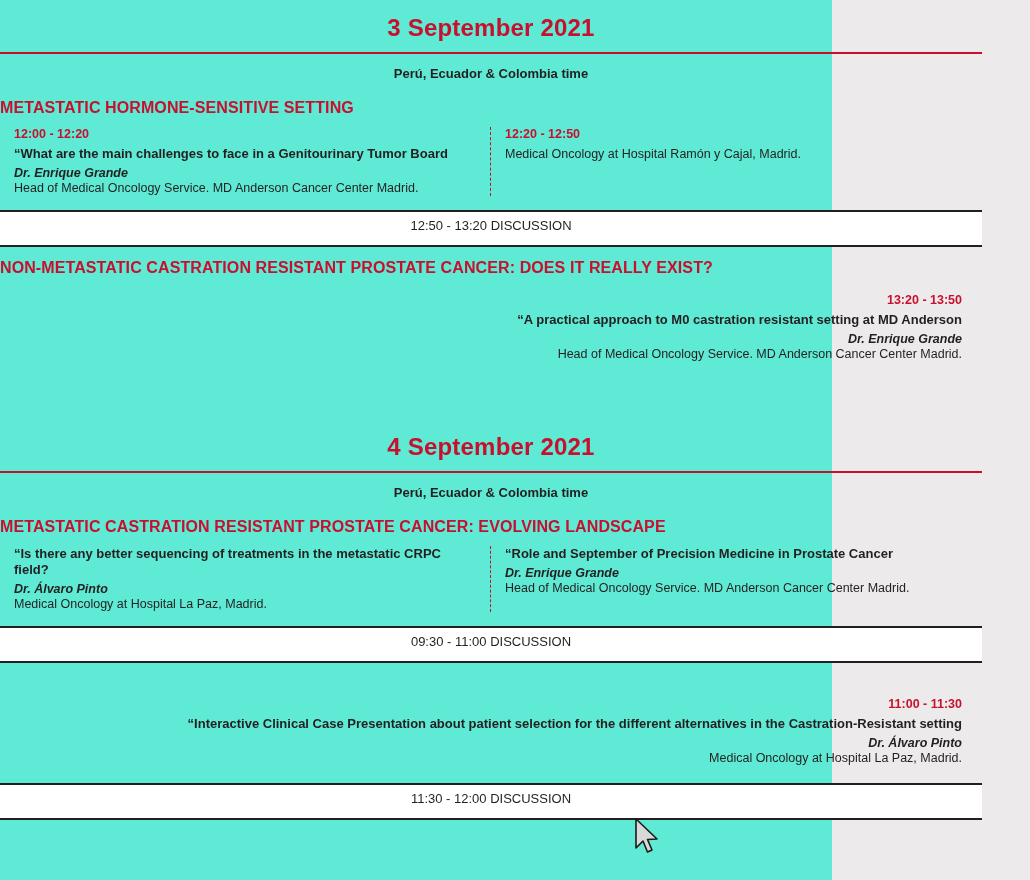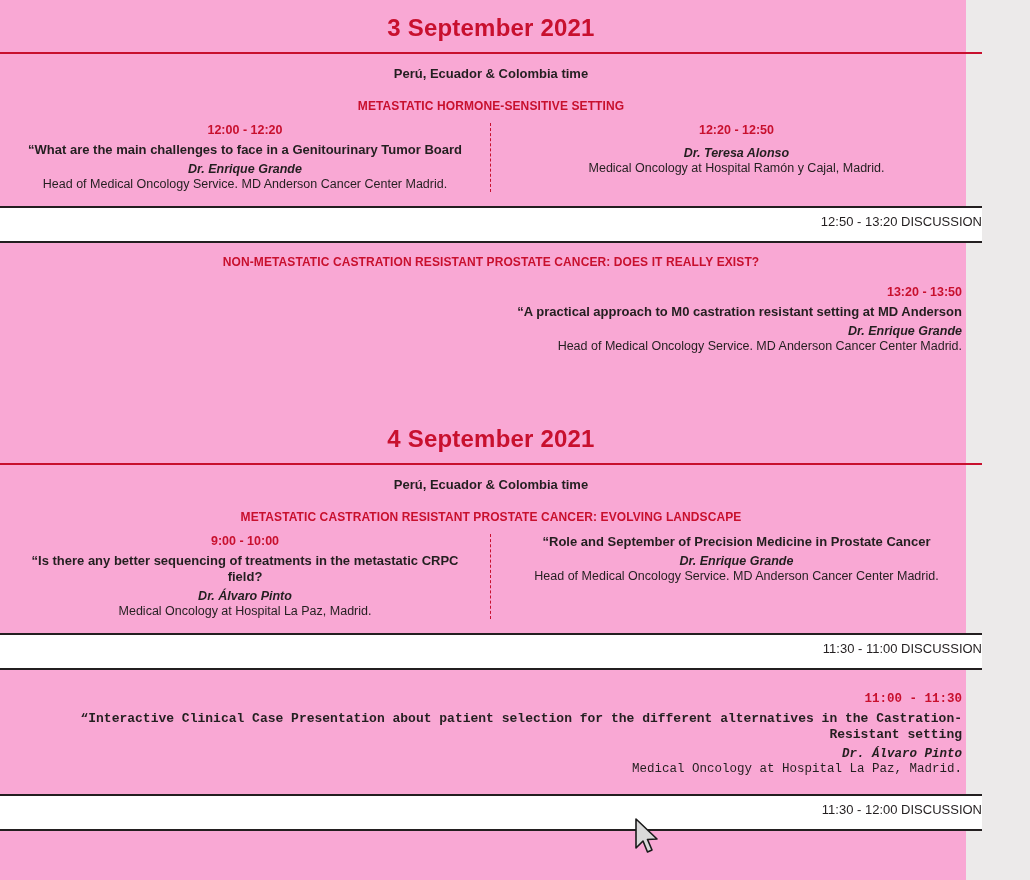--- a/index.html
+++ b/index.html
@@ -8,24 +8,24 @@
   }
   body {
     width: 1030px;
     height: 880px;
     background: #eceaea;
     font-family: "Liberation Sans", sans-serif;
     color: #231f20;
     overflow: hidden;
   }
   .page {
-    width: 966px;
+    width: 832px;
     height: 880px;
     position: relative;
-    background: #f9a8d4;
+    background: #5eead4;
   }
   .inner {
     margin: 0 auto;
     width: 982px;
   }
   .day-title {
     text-align: center;
     color: #c8102e;
     font-size: 24px;
     font-weight: bold;
@@ -40,35 +40,35 @@
     height: 0;
   }
   .timezone {
     text-align: center;
     font-size: 13px;
     font-weight: bold;
     color: #231f20;
     padding: 12px 0 6px 0;
   }
   .section-title {
-    text-align: center;
+    text-align: left;
     color: #c8102e;
-    font-size: 12px;
+    font-size: 16px;
     font-weight: bold;
     padding: 12px 0 10px 0;
     letter-spacing: 0.1px;
   }
   .two-col {
     display: flex;
     align-items: stretch;
     padding-bottom: 10px;
   }
   .col {
     flex: 1 1 50%;
-    text-align: center;
+    text-align: left;
     padding: 0 14px;
     box-sizing: border-box;
   }
   .col.left {
     border-right: 1px dashed #c8102e;
   }
   .time {
     color: #c8102e;
     font-size: 12.5px;
     font-weight: bold;
@@ -94,21 +94,21 @@
     color: #231f20;
   }
   .single-block {
     text-align: right;
     padding: 6px 20px 12px 20px;
   }
   .discussion {
     background: #ffffff;
     border-top: 2px solid #231f20;
     border-bottom: 2px solid #231f20;
-    text-align: right;
+    text-align: center;
     font-size: 13px;
     color: #231f20;
     padding: 6px 0 12px 0;
     margin: 4px 0 0 0;
   }
   .spacer-lg {
     height: 44px;
   }
   .cta-wrap {
     text-align: center;
@@ -139,21 +139,20 @@
         <div class="section-title">METASTATIC HORMONE-SENSITIVE SETTING</div>
         <div class="two-col">
           <div class="col left">
             <div class="time">12:00 - 12:20</div>
             <div class="talk-title">“What are the main challenges to face in a Genitourinary Tumor Board</div>
             <div class="speaker">Dr. Enrique Grande</div>
             <div class="affiliation">Head of Medical Oncology Service. MD Anderson Cancer Center Madrid.</div>
           </div>
           <div class="col">
             <div class="time">12:20 - 12:50</div>
-            <div class="speaker">Dr. Teresa Alonso</div>
             <div class="affiliation">Medical Oncology at Hospital Ramón y Cajal, Madrid.</div>
           </div>
         </div>
         <div class="discussion">12:50 - 13:20 DISCUSSION</div>
       </div>
 
       <div>
         <div class="section-title">NON-METASTATIC CASTRATION RESISTANT PROSTATE CANCER: DOES IT REALLY EXIST?</div>
         <div class="single-block">
           <div class="time">13:20 - 13:50</div>
@@ -168,36 +167,35 @@
 
     <div>
       <div class="day-title">4 September 2021</div>
       <hr class="rule">
       <div class="timezone">Perú, Ecuador &amp; Colombia time</div>
 
       <div>
         <div class="section-title">METASTATIC CASTRATION RESISTANT PROSTATE CANCER: EVOLVING LANDSCAPE</div>
         <div class="two-col">
           <div class="col left">
-            <div class="time">9:00 - 10:00</div>
             <div class="talk-title">“Is there any better sequencing of treatments in the metastatic CRPC field?</div>
             <div class="speaker">Dr. Álvaro Pinto</div>
             <div class="affiliation">Medical Oncology at Hospital La Paz, Madrid.</div>
           </div>
           <div class="col">
             <div class="talk-title">“Role and September of Precision Medicine in Prostate Cancer</div>
             <div class="speaker">Dr. Enrique Grande</div>
             <div class="affiliation">Head of Medical Oncology Service. MD Anderson Cancer Center Madrid.</div>
           </div>
         </div>
-        <div class="discussion">11:30 - 11:00 DISCUSSION</div>
-      </div>
-
-      <div>
-        <div class="single-block" style="padding-top:22px;font-family:Liberation Mono, monospace;">
+        <div class="discussion">09:30 - 11:00 DISCUSSION</div>
+      </div>
+
+      <div>
+        <div class="single-block" style="padding-top:34px;">
           <div class="time">11:00 - 11:30</div>
           <div class="talk-title">“Interactive Clinical Case Presentation about patient selection for the different alternatives in the Castration-Resistant setting</div>
           <div class="speaker">Dr. Álvaro Pinto</div>
           <div class="affiliation">Medical Oncology at Hospital La Paz, Madrid.</div>
         </div>
         <div class="discussion">11:30 - 12:00 DISCUSSION</div>
       </div>
     </div>
 
     <div class="cta-wrap">

